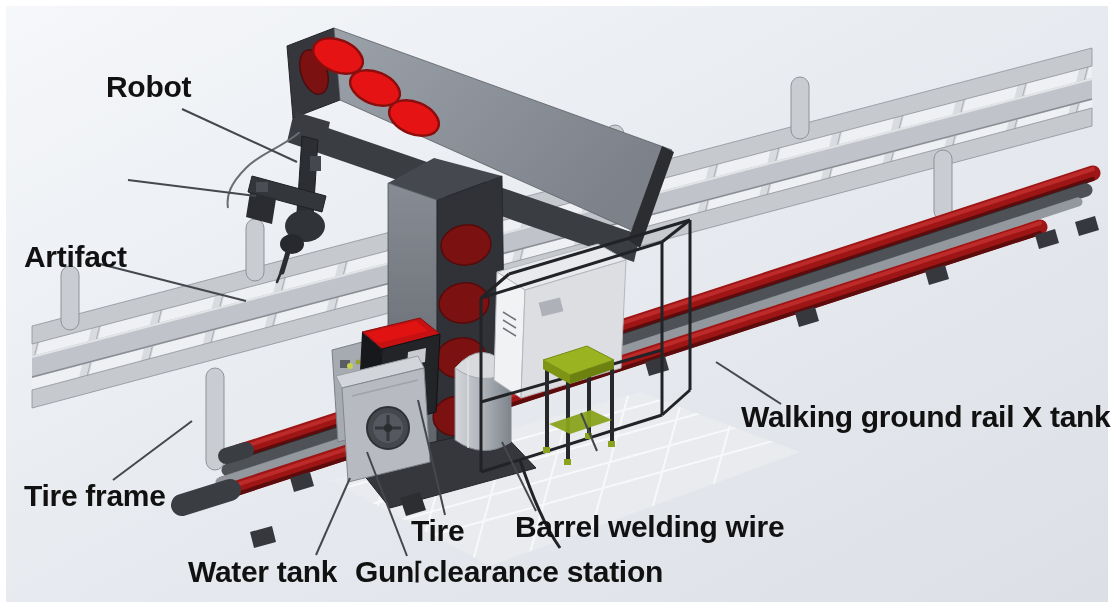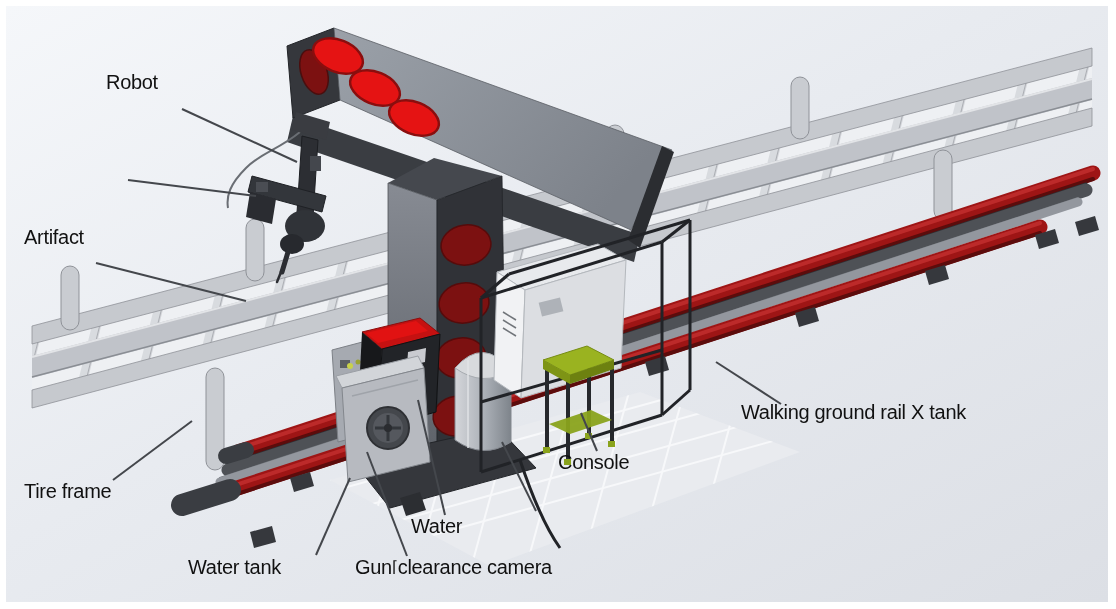--- a/index.html
+++ b/index.html
@@ -1,20 +1,20 @@
 <!DOCTYPE html>
 <html style="--c-beacon_red: #e51313; --c-beacon_rim: #8a0e0e; --c-dark_red: #7c1111; --c-rail_red: #9e1515; --c-cart_green: #9ab320; --c-structure_dark: #303237; --c-structure_gray: #8d939c; --c-frame_light: #c6c9ce; --c-background: #e4e7ec; --c-label_color: #111111; --c-leader_color: #44474c;"><head>
 <meta charset="utf-8">
 <style>
   html,body{margin:0;padding:0;background:#ffffff;}
   .page{position:relative;width:1116px;height:609px;background:#ffffff;overflow:hidden;
         font-family:"Liberation Sans",sans-serif;}
   .stage{position:absolute;inset:0;}
   svg{position:absolute;left:0;top:0;}
-  .lbl{position:absolute;font-size:20px;line-height:1;font-weight:400;letter-spacing:-0.3px;
+  .lbl{position:absolute;font-size:30px;line-height:1;font-weight:700;letter-spacing:-0.3px;
        color:var(--c-label_color,#111);white-space:nowrap;}
   .lbl .mark{font-size:78%;vertical-align:14%;}
 </style>
 </head>
 <body>
 
 <div class="page">
  <div class="stage">
 
   <svg width="1116" height="609" viewBox="0 0 1116 609">
@@ -243,21 +243,21 @@
       <line x1="316" y1="555" x2="350" y2="478"></line>
       <line x1="445" y1="515" x2="418" y2="400"></line>
       <line x1="407" y1="556" x2="367" y2="452"></line>
       <line x1="536" y1="511" x2="502" y2="442"></line>
       <line x1="597" y1="451" x2="581" y2="413"></line>
       <line x1="781" y1="404" x2="716" y2="362"></line>
     </g>
   </svg>
 
   <div class="lbl" style="left:106px;top:72px">Robot</div>
-  <div class="lbl" style="left:24px;top:227px">Artifact</div>
+  <div class="lbl" style="left:24px;top:242px">Artifact</div>
   <div class="lbl" style="left:188px;top:557px">Water tank</div>
   <div class="lbl" style="left:24px;top:481px">Tire frame</div>
-  <div class="lbl" style="left:411px;top:516px">Water</div>
-  <div class="lbl" style="left:355px;top:557px"><span>Gun</span><span class="mark">⌈</span><span>clearance camera</span></div>
-  <div class="lbl" style="left:558px;top:452px">Console</div>
+  <div class="lbl" style="left:411px;top:516px">Tire</div>
+  <div class="lbl" style="left:355px;top:557px"><span>Gun</span><span class="mark">⌈</span><span>clearance station</span></div>
+  <div class="lbl" style="left:515px;top:512px">Barrel welding wire</div>
   <div class="lbl" style="left:741px;top:402px">Walking ground rail X tank</div>
  </div>
 </div>
 
 </body></html>

